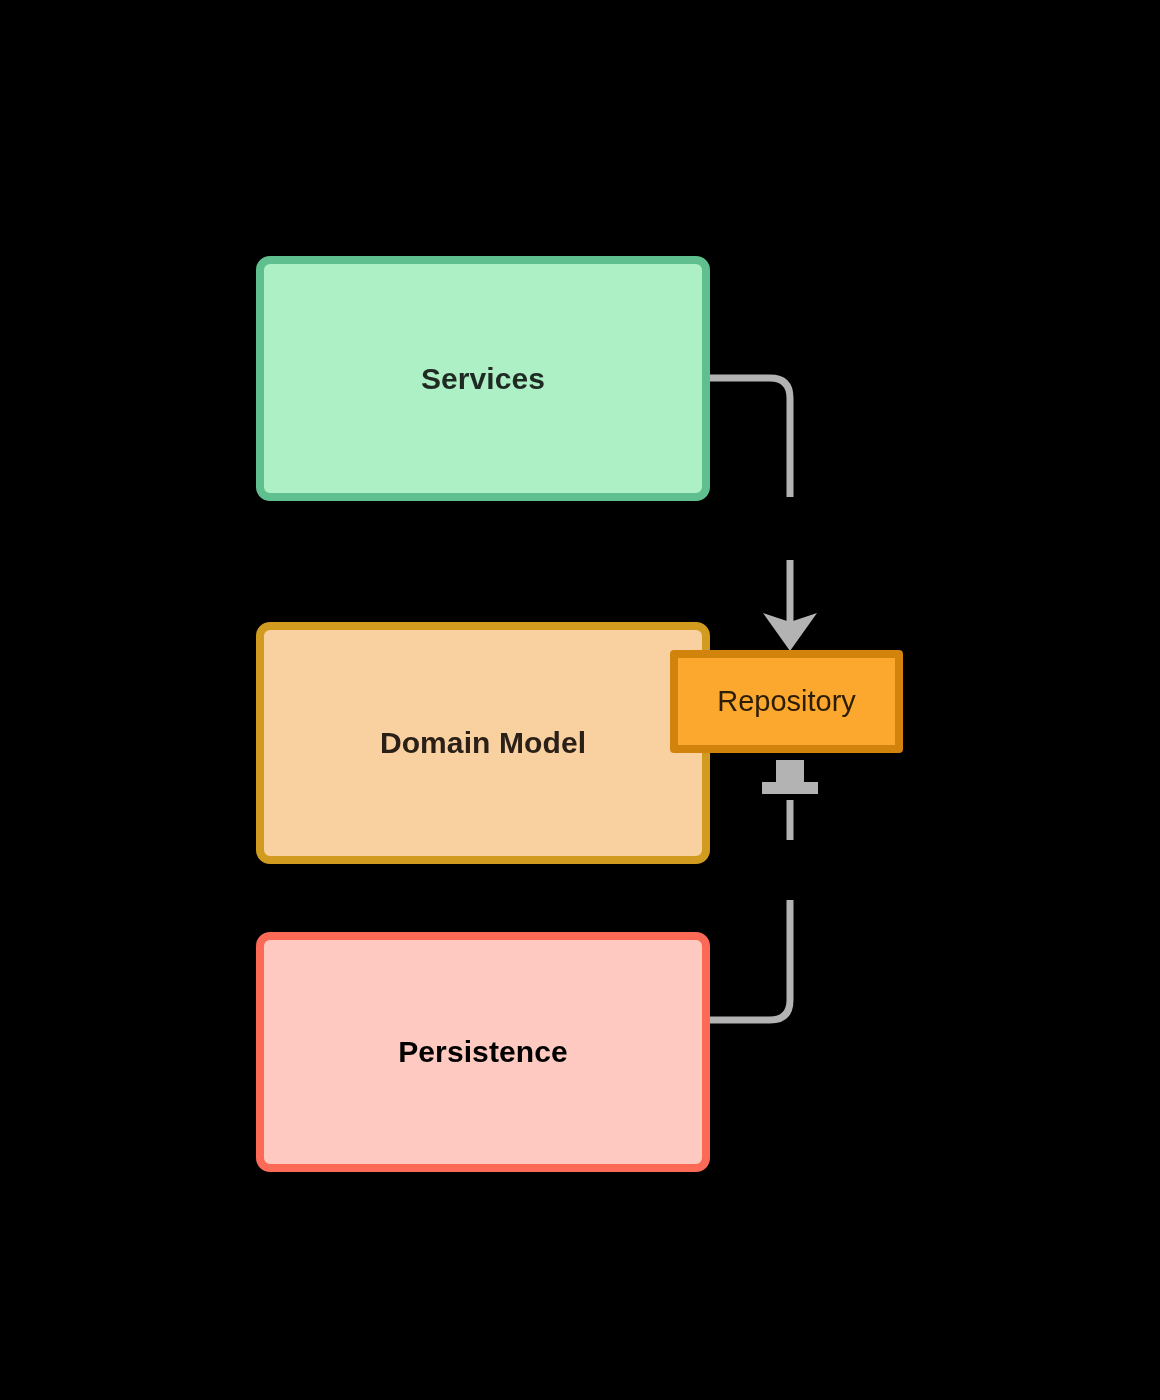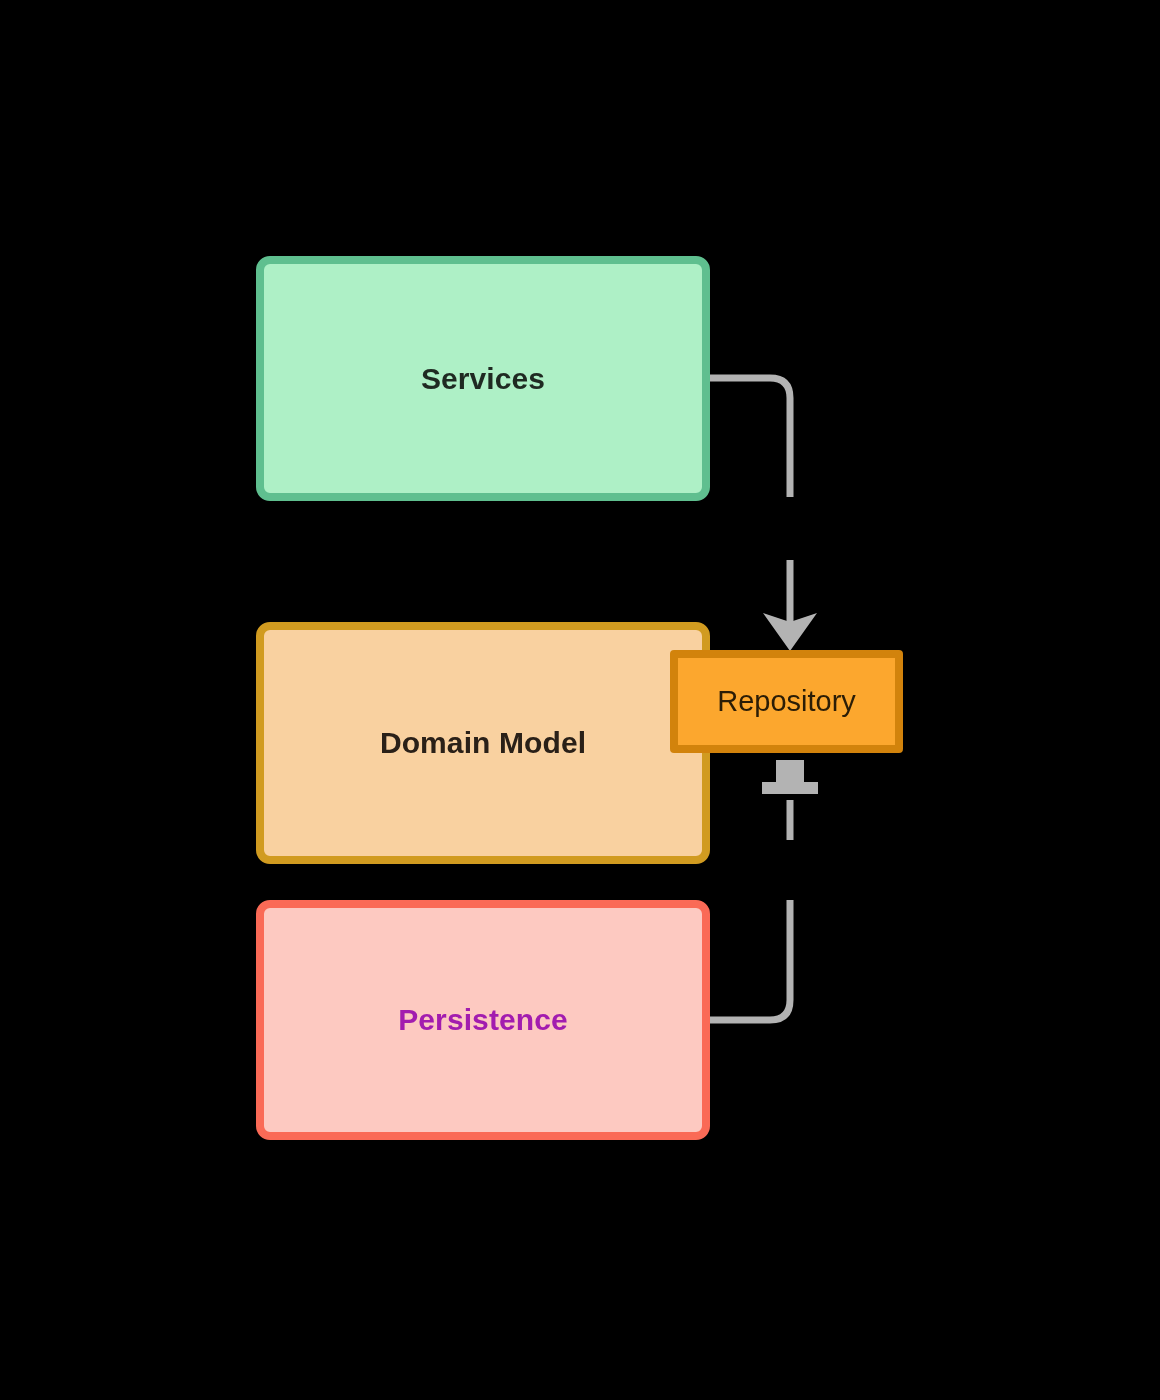--- a/index.html
+++ b/index.html
@@ -102,21 +102,21 @@
   </svg>
 
   <div class="node node-layer node-services" style="background:#aef0c6; border-color:#5fbf8f; color:#1f2a22;">
     <span class="node-label">Services</span>
   </div>
 
   <div class="node node-layer node-domain" style="background:#f9d1a0; border-color:#d19b20; color:#2a2018;">
     <span class="node-label">Domain Model</span>
   </div>
 
-  <div class="node node-layer node-persistence" style="background:#fdc9c1; border-color:#fa6a56; color:#a21caf;">
+  <div class="node node-layer node-persistence" style="background:#fdc9c1; border-color:#fa6a56; color:#000000;margin-top:32px;">
     <span class="node-label">Persistence</span>
   </div>
 
   <div class="node node-repository" style="background:#fca72e; border-color:#d2830c; color:#2b1d06;">
     <span class="node-label">Repository</span>
   </div>
 
 </div>
 
 </body></html>

